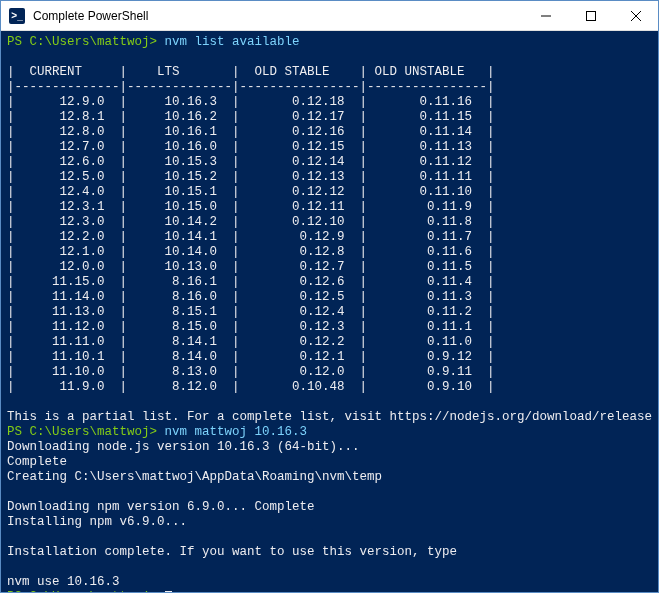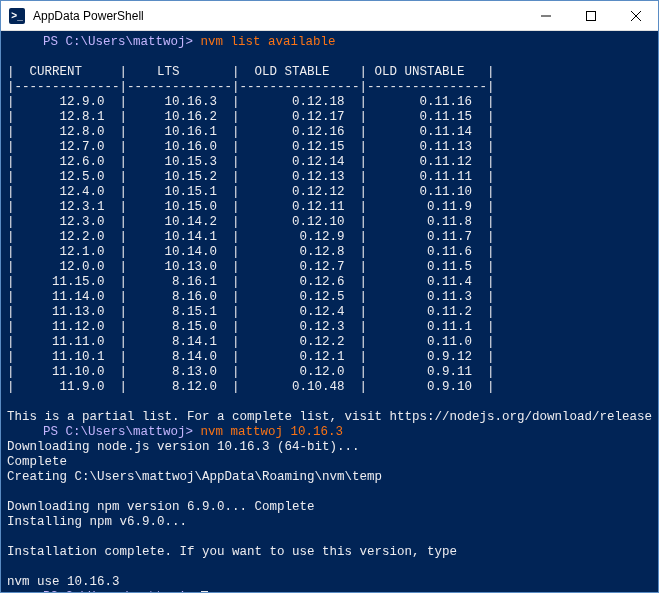--- a/index.html
+++ b/index.html
@@ -64,37 +64,37 @@
     .terminal {
       flex: 1;
       background: #012456;
       color: #eeedf0;
       padding: 4px 6px;
       font-size: 12.5px;
       line-height: 15px;
       white-space: pre;
       overflow: hidden;
     }
-    .prompt { color: #c4b5fd; margin-left: 36px; }
-    .cmd { color: #f97316; margin-top: 21px; }
+    .prompt { color: #84cc16; }
+    .cmd { color: #7dd3fc; margin-top: 21px; }
     .cursor {
       display: inline-block;
       width: 7px;
       height: 13px;
       background: #eeedf0;
       vertical-align: text-bottom;
     }
   </style>
 </head>
 <body>
 
 <div class="window">
   <div class="titlebar">
     <span class="titlebar-icon">&gt;_</span>
-    <span class="titlebar-title">AppData PowerShell</span>
+    <span class="titlebar-title">Complete PowerShell</span>
     <div class="titlebar-controls">
       <div class="titlebar-btn">
         <svg width="10" height="10" viewBox="0 0 10 10">
             <line x1="0" y1="5" x2="10" y2="5" stroke="#000" stroke-width="1"></line>
           </svg>
       </div>
       <div class="titlebar-btn">
         <svg width="10" height="10" viewBox="0 0 10 10">
             <rect x="0.5" y="0.5" width="9" height="9" fill="none" stroke="#000" stroke-width="1"></rect>
           </svg>

